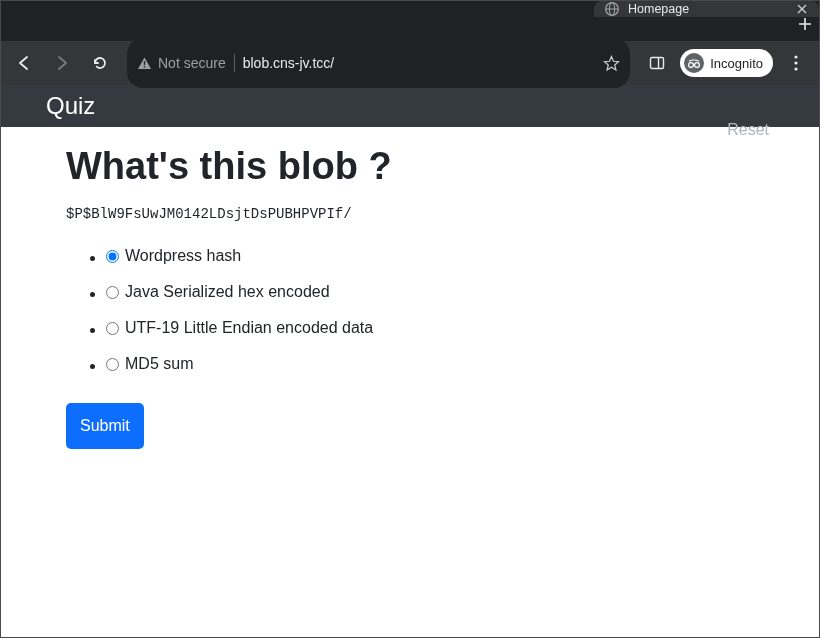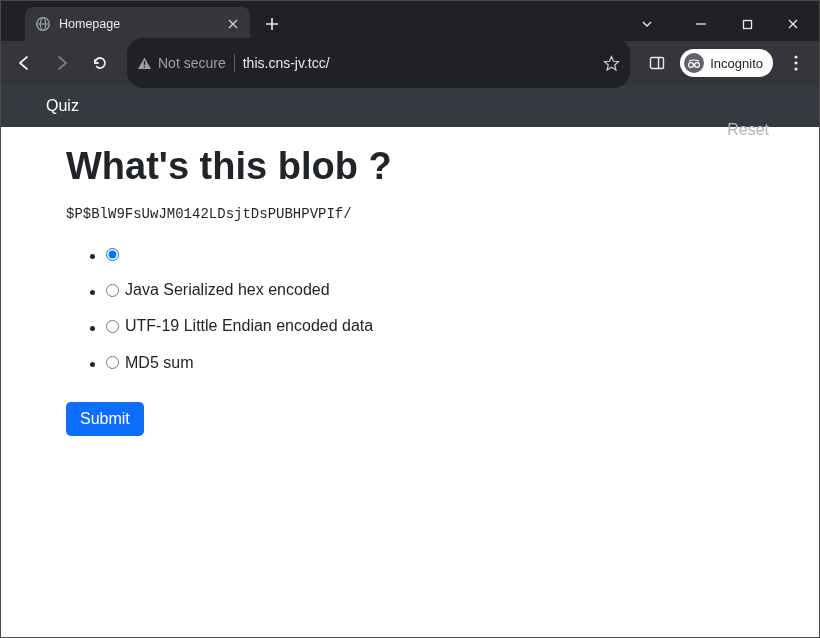--- a/index.html
+++ b/index.html
@@ -16,20 +16,21 @@
     background: #202124;
     height: 84px;
     display: flex;
     flex-direction: column;
   }
   .titlebar {
     display: flex;
     align-items: flex-end;
     height: 40px;
     padding-left: 24px;
+    flex-direction: column;
   }
   .tab {
     background: #35363a;
     border-radius: 8px 8px 0 0;
     height: 34px;
     min-width: 225px;
     display: flex;
     align-items: center;
     padding: 0 10px;
     gap: 8px;
@@ -116,21 +117,21 @@
   
   .page-nav {
     background: #343a40;
     height: 42px;
     display: flex;
     align-items: center;
     padding: 0 50px 0 45px;
   }
   .page-nav .brand {
     color: #fff;
-    font-size: 16px;
+    font-size: 24px;
     font-weight: 500;
   }
   .page-nav .reset {
     margin-left: auto;
     color: #adb5bd;
     font-size: 16px;
     cursor: pointer;
     margin-top: 48px;
   }
   .container {
@@ -158,21 +159,21 @@
   ul.answers li {
     margin-bottom: 12px;
     line-height: 1.4;
   }
   ul.answers label { display:inline-flex; align-items:center; gap:6px;}
   .submit-btn {
     margin-top: 14px;
     background: #0d6efd;
     color: #fff;
     border: none;
-    padding: 8px 14px;
+    padding: 14px 14px;
     font-size: 16px;
     border-radius: 5px;
     cursor: pointer;
   }
   svg { display:block; }
 </style>
 </head>
 <body>
 
 <div class="chrome-top">
@@ -244,21 +245,21 @@
         <span>
           <svg width="15" height="15" viewBox="0 0 15 15">
               <path d="M7.5 1.5 L14 13 H1 Z" fill="#9aa0a6"></path>
               <rect x="6.8" y="5" width="1.4" height="4" fill="#202124"></rect>
               <rect x="6.8" y="10" width="1.4" height="1.4" fill="#202124"></rect>
             </svg>
         </span>
         <span>Not secure</span>
       </span>
       <span class="sep"></span>
-      <span class="url">this.cns-jv.tcc/</span>
+      <span class="url">blob.cns-jv.tcc/</span>
       <span style="margin-left:auto">
         <svg width="17" height="17" viewBox="0 0 17 17">
             <path d="M8.5 1.5 L10.5 6.3 L15.5 6.7 L11.7 10 L12.9 15 L8.5 12.2 L4.1 15 L5.3 10 L1.5 6.7 L6.5 6.3 Z" fill="none" stroke="#cfcfcf" stroke-width="1.2"></path>
           </svg>
       </span>
     </div>
 
     <div class="toolbar-right">
       <div class="navbtn">
         <svg width="16" height="16" viewBox="0 0 16 16">
@@ -294,20 +295,21 @@
 </div>
 
 <div class="container">
   <h1>What's this blob ?</h1>
   <div class="codeblock">$P$BlW9FsUwJM0142LDsjtDsPUBHPVPIf/</div>
 
   <ul class="answers">
     <li>
       <label>
         <input type="radio" name="ans" checked="" style="">
+        <span>Wordpress hash</span>
       </label>
     </li>
     <li>
       <label>
         <input type="radio" name="ans" style="">
         <span>Java Serialized hex encoded</span>
       </label>
     </li>
     <li>
       <label>

